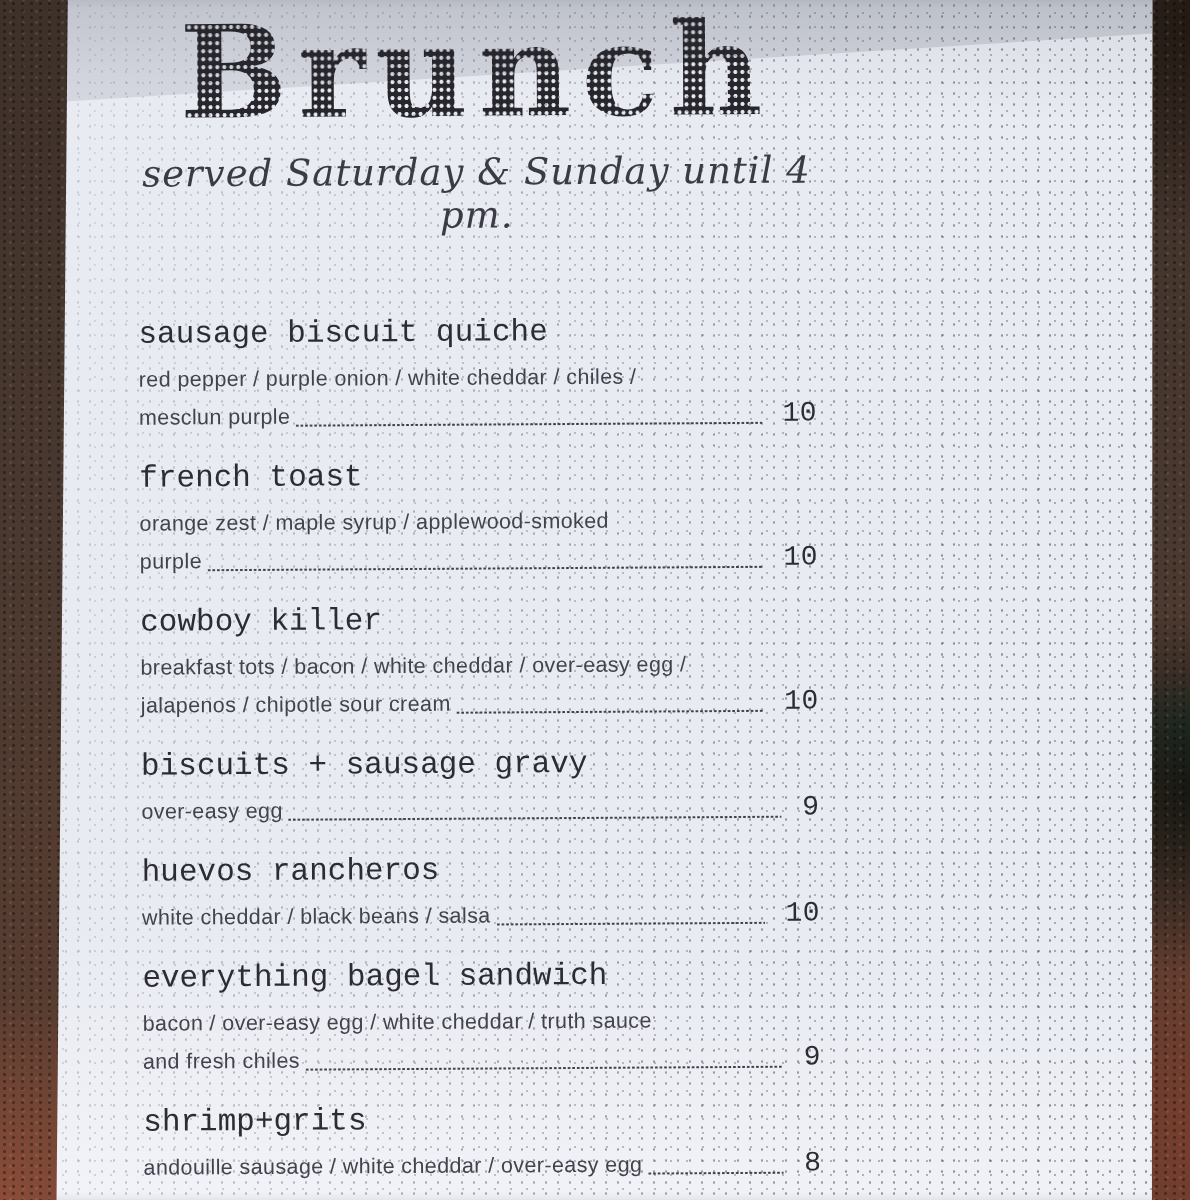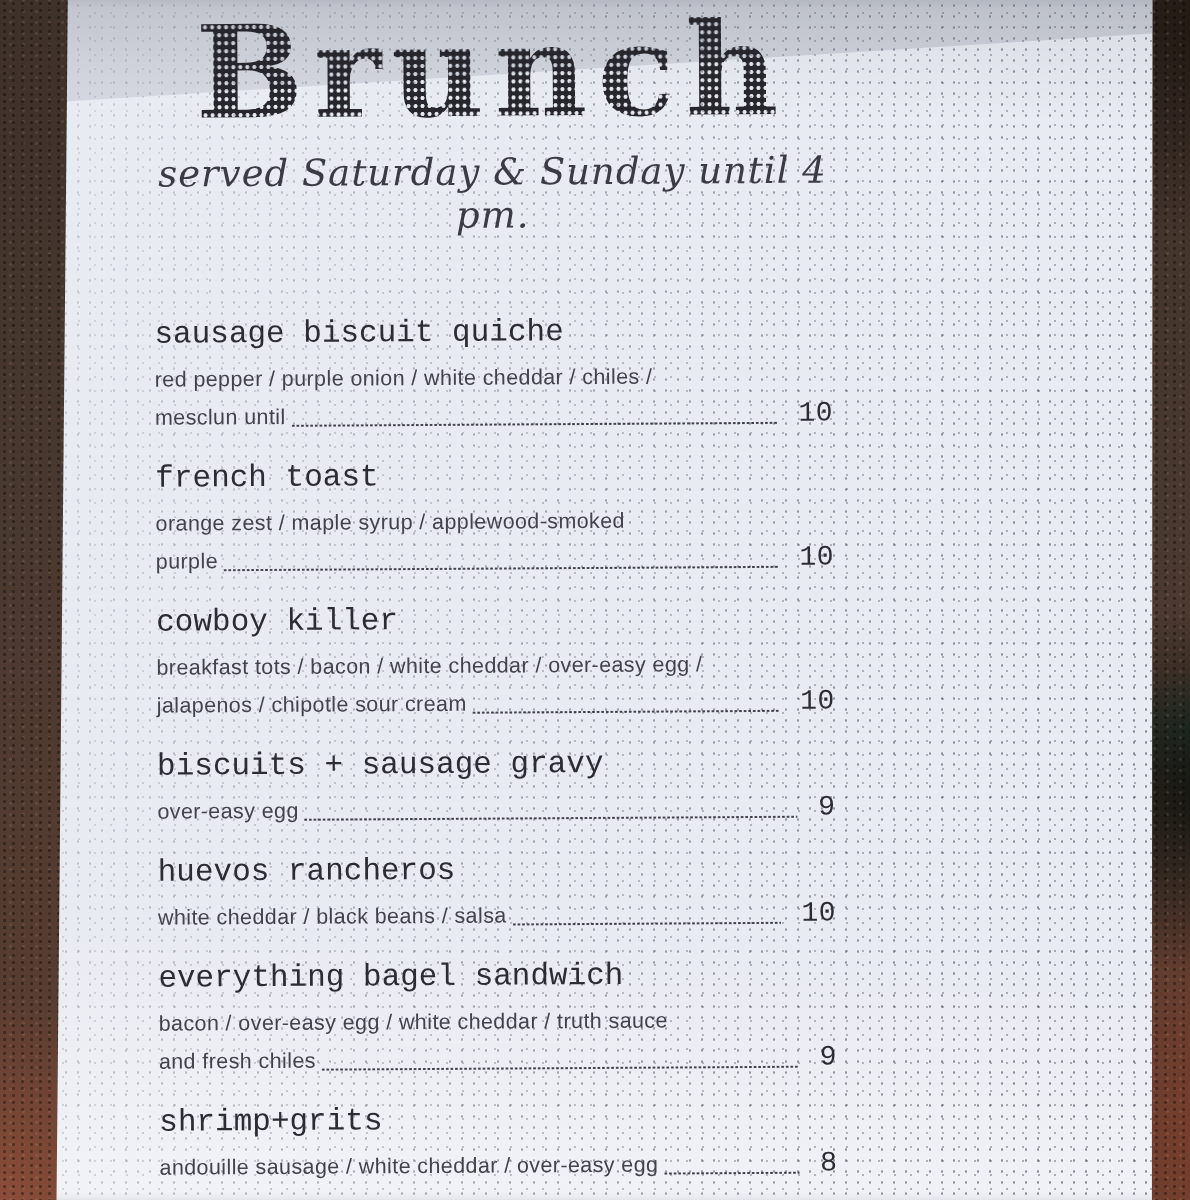--- a/index.html
+++ b/index.html
@@ -24,21 +24,20 @@
       radial-gradient(circle, rgba(255,225,200,0.10) 1px, rgba(0,0,0,0) 1.8px);
     background-size: 9px 7px, 13px 11px;
     background-position: 0 0, 4px 6px;
   }
 
   .paper {
     position: absolute; inset: 0; z-index: 1;
     clip-path: polygon(5.7% 0, 96.85% 0, 96.8% 100%, 4.75% 100%);
     background: linear-gradient(183deg, var(--paper_shade) 0px, var(--paper) 130px, var(--paper) 78%, #f1f3f8 100%);
     box-shadow: inset -16px 0 20px -12px rgba(50,45,60,0.35), inset 12px 0 16px -10px rgba(50,45,60,0.28);
-    padding-left: 16px;
   }
   
   .paper::before {
     content: ""; position: absolute; inset: 0; z-index: 0;
     background-image:
       radial-gradient(circle, rgba(44,47,66,0.55) 0.9px, rgba(0,0,0,0) 1.5px),
       radial-gradient(circle, rgba(44,47,66,0.38) 0.8px, rgba(0,0,0,0) 1.4px);
     background-size: 12px 11px, 16px 14px;
     background-position: 0 0, 7px 6px;
     -webkit-mask-image: linear-gradient(100deg, rgba(0,0,0,0.30) 8%, rgba(0,0,0,0.70) 50%, rgba(0,0,0,0.95) 90%);
@@ -127,21 +126,21 @@
 
     <div class="title">Brunch</div>
     <div class="subtitle">served Saturday &amp; Sunday until 4 pm.</div>
 
     <div class="items">
 
       <div class="item">
         <h3 class="item-name">sausage biscuit quiche</h3>
         <div class="line">red pepper / purple onion / white cheddar / chiles /</div>
         <div class="line price-row">
-          <span>mesclun until</span>
+          <span>mesclun purple</span>
           <span class="dots"></span>
           <span class="price">10</span>
         </div>
       </div>
 
       <div class="item">
         <h3 class="item-name">french toast</h3>
         <div class="line">orange zest / maple syrup / applewood-smoked</div>
         <div class="line price-row">
           <span>purple</span>

